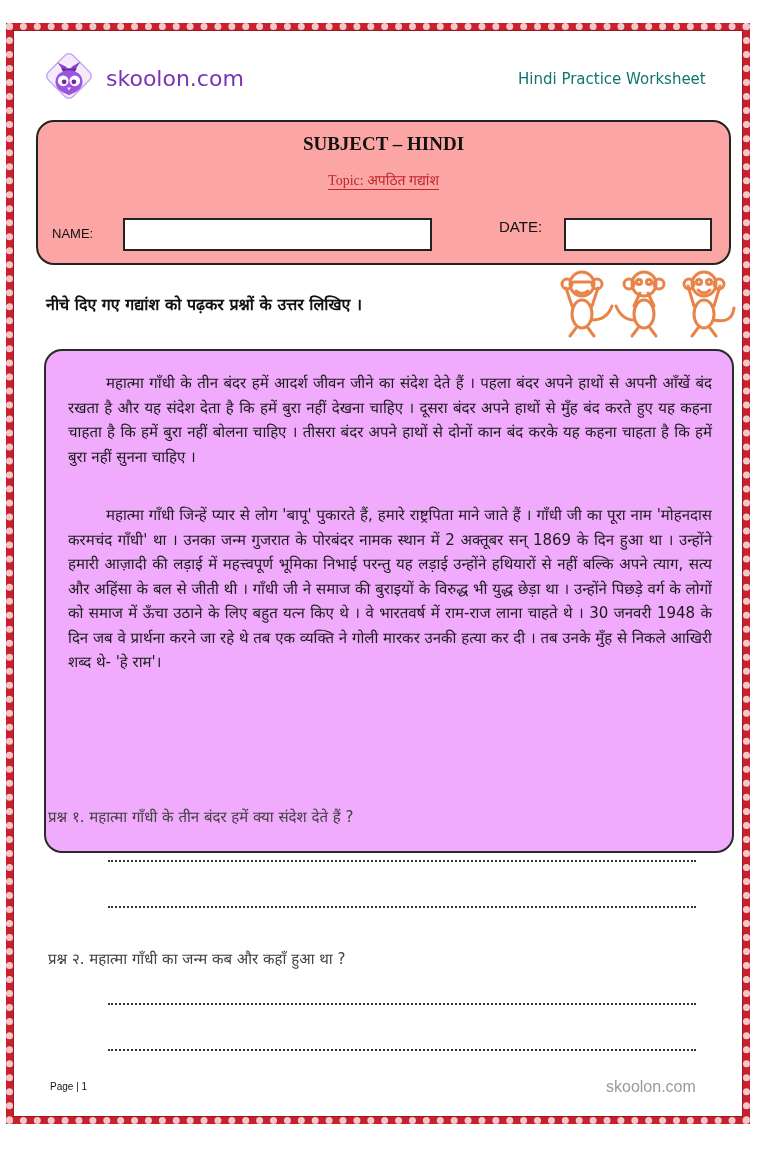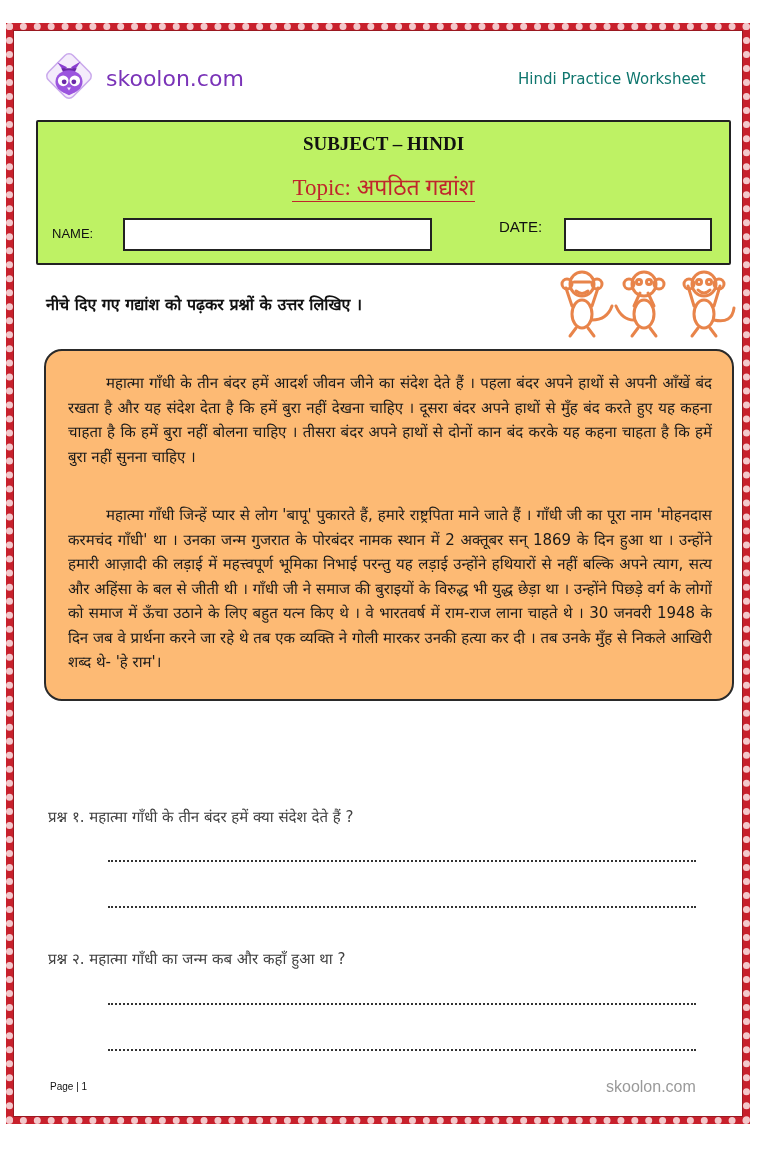--- a/index.html
+++ b/index.html
@@ -22,36 +22,36 @@
     border:1px solid #9a1820;
     pointer-events:none;
   }
 
   .logo { position:absolute; left:40px; top:47px; width:58px; height:58px; }
   .brand-text { position:absolute; left:106px; top:66px; font-family:"DejaVu Sans", sans-serif; font-size:22px; color:#7a33b8; letter-spacing:0px; }
   .header-right { position:absolute; left:518px; top:70px; font-family:"DejaVu Sans", sans-serif; font-size:15px; color:#0f766e; }
 
   .info-box {
     position:absolute; left:36px; top:120px; width:695px; height:145px;
-    border:2px solid #222; border-radius:2px; box-sizing:border-box; background:#bef264;
+    border:2px solid #222; border-radius:18px; box-sizing:border-box; background:#fca5a5;
   }
   .subject { position:absolute; left:0; right:0; top:11px; text-align:center; font-family:"Liberation Serif", serif; font-weight:bold; font-size:19px; color:#111; }
-  .topic { position:absolute; left:0; right:0; top:48px; text-align:center; font-family:"Liberation Serif", serif; font-size:23px; color:#c0262c; }
+  .topic { position:absolute; left:0; right:0; top:48px; text-align:center; font-family:"Liberation Serif", serif; font-size:14px; color:#c0262c; }
   .topic span { border-bottom:1.5px solid #c0262c; padding-bottom:1px; }
   .name-label { position:absolute; left:14px; top:104px; font-family:"Liberation Sans", sans-serif; font-size:13px; color:#111; }
   .name-field { position:absolute; left:85px; top:96px; width:309px; height:33px; border:2px solid #222; box-sizing:border-box; background:#fff; }
   .date-label { position:absolute; left:461px; top:96px; font-family:"Liberation Sans", sans-serif; font-size:15px; color:#111; }
   .date-field { position:absolute; left:526px; top:96px; width:148px; height:33px; border:2px solid #222; box-sizing:border-box; background:#fff; }
 
   .instruction { position:absolute; left:46px; top:293px; font-family:"DejaVu Sans", sans-serif; font-weight:bold; font-size:16px; color:#111; }
   .monkeys { position:absolute; left:552px; top:266px; width:186px; height:76px; }
 
   .passage {
-    position:absolute; left:44px; top:349px; width:690px; height:352px;
-    background:#fdba74; border:2px solid #2a2a2a; border-radius:18px; box-sizing:border-box;
+    position:absolute; left:44px; top:349px; width:690px; height:504px;
+    background:#f0abfc; border:2px solid #2a2a2a; border-radius:18px; box-sizing:border-box;
     padding:20px 20px 0 22px;
   }
   .para { font-family:"DejaVu Sans", sans-serif; font-size:15px; line-height:24.5px; color:#1a1a1a; text-align:justify; text-indent:38px; margin:0; }
   .para + .para { margin-top:34px; }
 
   .question { position:absolute; left:48px; font-family:"DejaVu Sans", sans-serif; font-size:15px; color:#404040; }
   .answer-line { position:absolute; left:108px; width:588px; border-bottom:2px dotted #333; height:0; }
 
   .footer-page { position:absolute; left:50px; top:1081px; font-family:"Liberation Sans", sans-serif; font-size:10px; color:#111; }
   .footer-brand { position:absolute; left:606px; top:1078px; font-family:"Liberation Sans", sans-serif; font-size:16px; color:#9a9a9a; }

